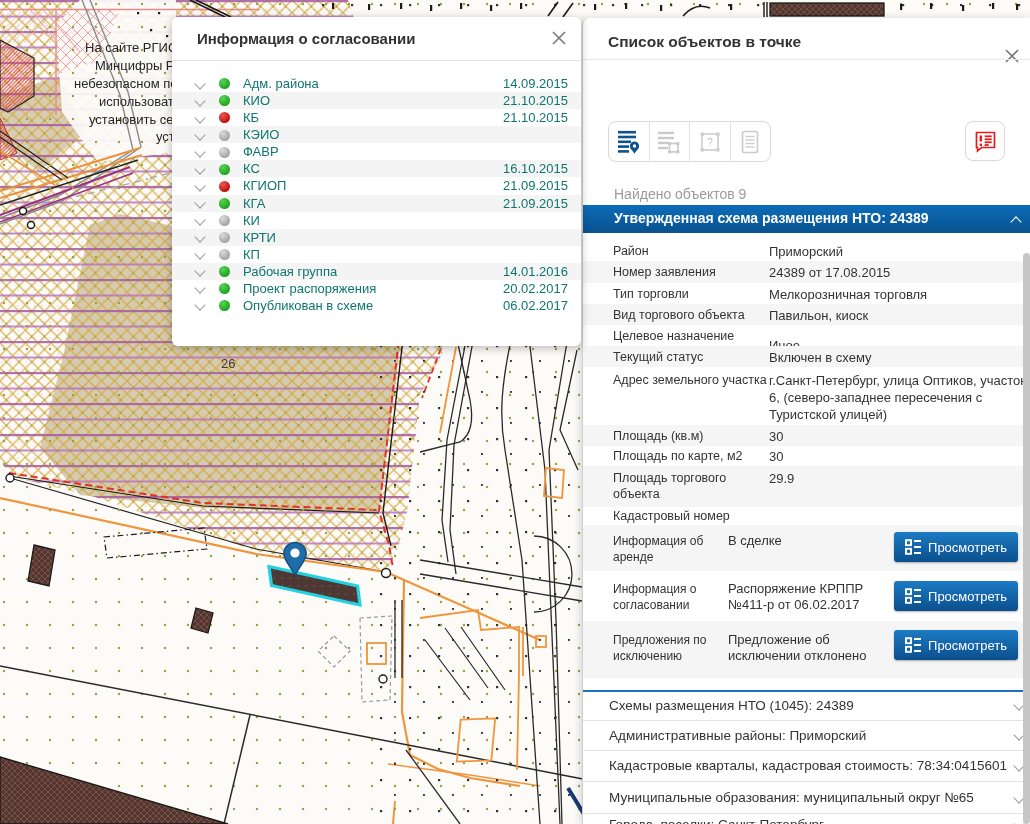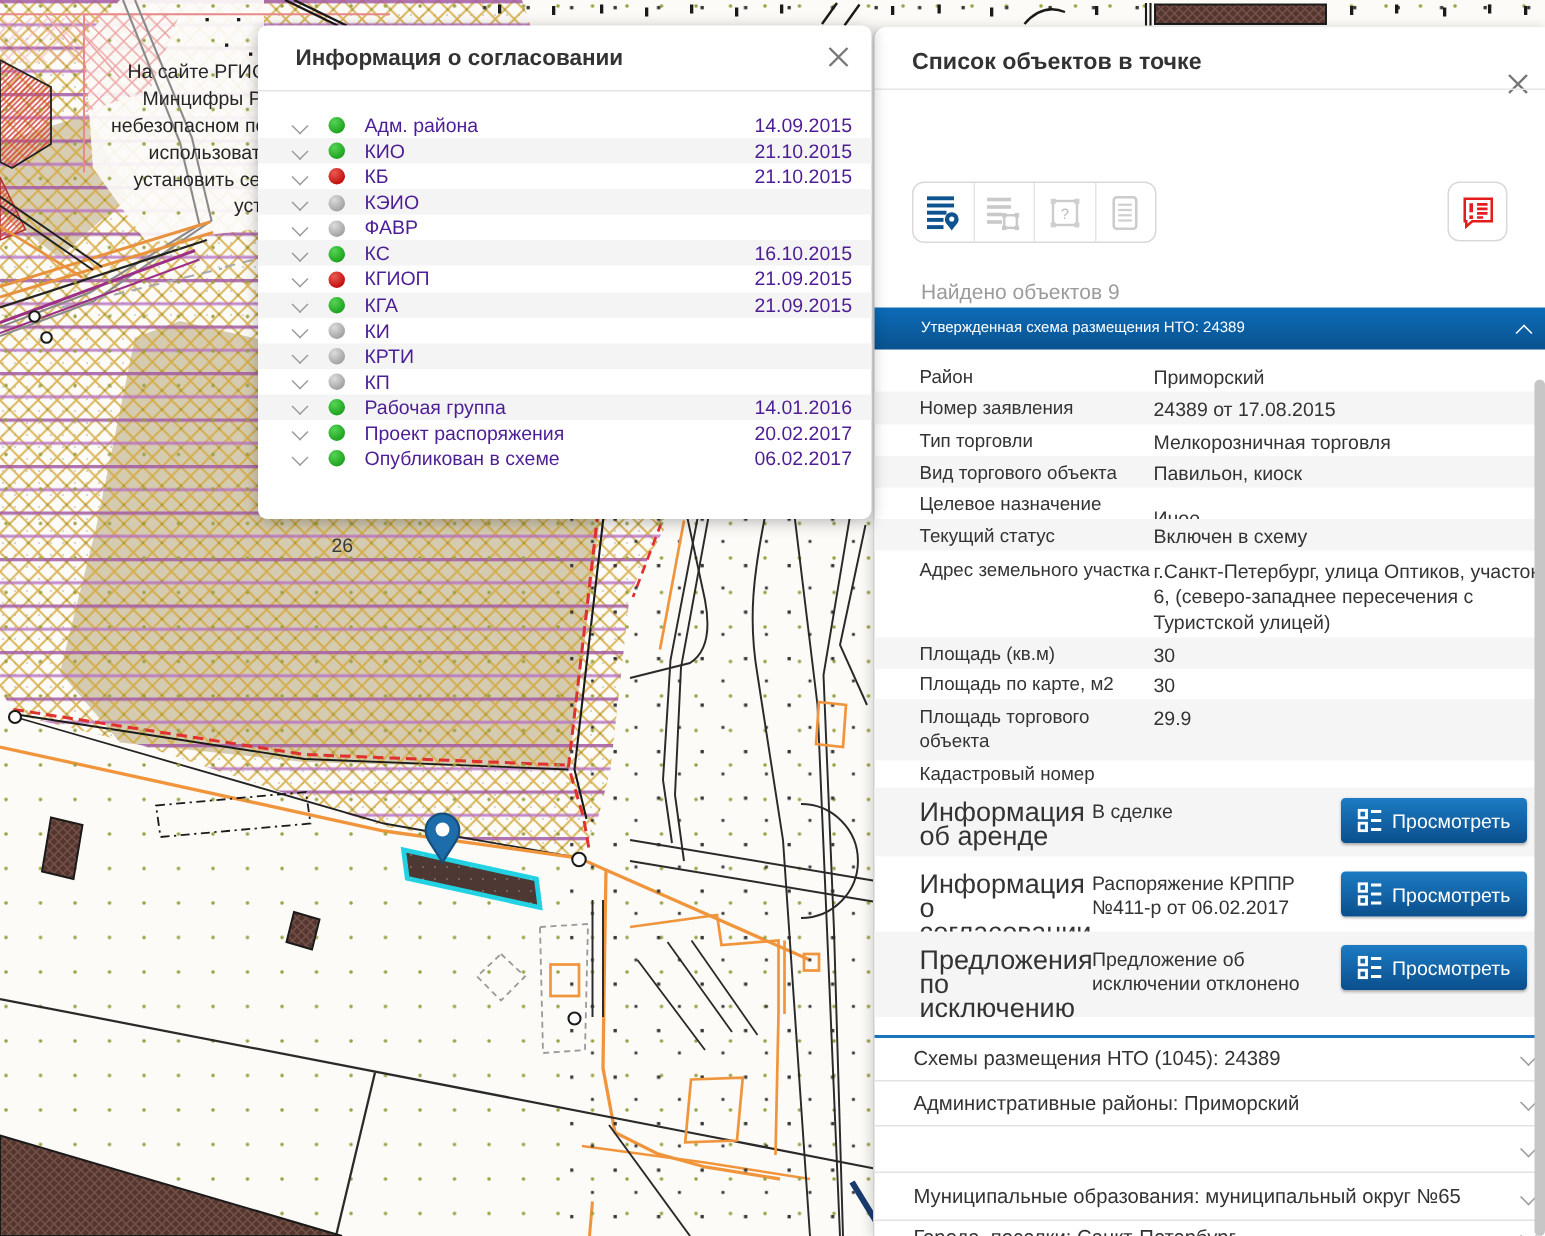--- a/index.html
+++ b/index.html
@@ -3,49 +3,49 @@
 <style>
 html,body{margin:0;padding:0}
 body{width:1030px;height:824px;overflow:hidden;position:relative;background:#fcfbf8;font-family:"Liberation Sans",sans-serif}
 .abs{position:absolute}
 
 #dlg{position:absolute;left:172px;top:17px;width:409px;height:329px;background:#fff;border-radius:6px;box-shadow:0 2px 10px rgba(0,0,0,.28);z-index:30}
 #dlg .hd{position:absolute;left:0;top:0;right:0;height:43px;border-bottom:1px solid #e4e4e4}
 #dlg .ttl{position:absolute;left:25px;top:13px;font-size:15px;font-weight:bold;color:#333}
 #dlg .x{position:absolute;right:15px;top:14px;width:14px;height:14px}
 #rows{position:absolute;left:0;top:58.2px;right:0}
-.dr{position:relative;height:17.05px;font-size:13px;color:#4c1d95}
+.dr{position:relative;height:17.05px;font-size:13px;color:#0f766e}
 .dr.e{background:#f4f4f4}
 .dr .ch{position:absolute;left:24px;top:4.5px;width:7px;height:7px;border:solid #9b9b9b;border-width:0 1.4px 1.4px 0;transform:rotate(45deg)}
 .dr .dt{position:absolute;left:47px;top:3.2px;width:11px;height:11px;border-radius:50%}
 .dr .lb{position:absolute;left:71px;top:0;line-height:17.05px;white-space:nowrap}
 .dr .da{position:absolute;right:13px;top:0;line-height:17.05px}
 .g{background:radial-gradient(circle at 35% 30%,#55d455,#1da11d 75%)}
 .r{background:radial-gradient(circle at 35% 30%,#ea5a52,#c00c0c 75%)}
 .y{background:radial-gradient(circle at 35% 30%,#dcdcdc,#a0a0a0 75%)}
 
 #pnl{position:absolute;left:582px;top:18px;width:448px;height:806px;background:#fff;border-radius:8px 0 0 0;border-left:1px solid #cfcfcf;box-shadow:-2px 0 8px rgba(0,0,0,.15);z-index:20}
 #pnl .ttl{position:absolute;left:25px;top:15px;font-size:15.5px;font-weight:bold;color:#333}
 #pnl .sep{position:absolute;left:0;right:0;top:41px;height:1px;background:#e7e7e7}
 #dd{position:absolute;left:29px;top:59px;width:388px;height:34px;border:1px solid #c9c9c9;border-radius:4px}
 #dd .txt{position:absolute;left:42px;top:0;line-height:34px;font-size:14px;color:#333}
 #grp{position:absolute;left:25px;top:103px;width:161px;height:39px;border:1px solid #d9d9d9;border-radius:8px;display:flex}
 #grp .c{flex:1;border-right:1px solid #e3e3e3;display:flex;align-items:center;justify-content:center}
 #grp .c:last-child{border-right:none}
 #rbtn{position:absolute;left:382px;top:103px;width:38px;height:38px;border:1px solid #d9d9d9;border-radius:8px;display:flex;align-items:center;justify-content:center}
 #found{position:absolute;left:31px;top:161px;font-size:14px;color:#9b9b9b;line-height:31px}
 #bar{position:absolute;left:0;top:187px;width:448px;height:27.5px;background:linear-gradient(#0d6cb8,#09528f);color:#fff}
-#bar .t{position:absolute;left:31px;top:0;line-height:27px;font-size:10px;font-weight:normal}
+#bar .t{position:absolute;left:31px;top:0;line-height:27px;font-size:14px;font-weight:bold}
 #bar .ch{position:absolute;left:429px;top:13px;width:7px;height:7px;border:solid #fff;border-width:1.8px 0 0 1.8px;transform:rotate(45deg)}
 .tr{position:absolute;left:0;width:441px;font-size:13px;color:#333}
 .tr.e{background:#f5f5f5}
 .tl{position:absolute;left:30px;top:2px;width:155px;line-height:16px;font-size:12.5px}
 .tv{position:absolute;left:186px;top:2px;width:260px;line-height:17px}
 .tv2{position:absolute;left:145px;top:5px;width:160px;line-height:16px}
-.tl2{position:absolute;left:30px;top:5px;width:118px;line-height:16px;font-size:18px}
+.tl2{position:absolute;left:30px;top:5px;width:118px;line-height:16px;font-size:12px}
 .pbtn{position:absolute;left:311px;width:124px;height:30px;border-radius:3px;background:linear-gradient(#1c7bc3,#0b4f8d);color:#fff;font-size:13px;display:flex;align-items:center;justify-content:center;box-shadow:0 1px 2px rgba(0,0,0,.3)}
 .pbtn svg{margin-right:7px}
 #bline{position:absolute;left:0;top:671.5px;width:448px;height:2px;background:#1b74bb}
 .ar{position:absolute;left:0;width:448px;border-bottom:1px solid #e2e2e2;font-size:13.5px;color:#333}
 .ar .t{position:absolute;left:26px;white-space:nowrap}
 .ar .ch{position:absolute;left:432px;width:7px;height:7px;border:solid #9b9b9b;border-width:0 1.4px 1.4px 0;transform:rotate(45deg)}
 #sbar{position:absolute;left:440px;top:235px;width:7px;height:571px;background:#c6c6c6;border-radius:4px}
 
 .nt{position:absolute;z-index:2;font-size:13px;color:#262626;white-space:nowrap;line-height:15px}
 </style></head>
@@ -481,20 +481,21 @@
  <div id="bline"></div>
  <div class="ar" style="top:673px;height:29px">
       <span class="t" style="line-height:29px">Схемы размещения НТО (1045): 24389</span>
       <span class="ch" style="top:10px"></span>
     </div>
  <div class="ar" style="top:703px;height:29px">
       <span class="t" style="line-height:29px">Административные районы: Приморский</span>
       <span class="ch" style="top:10px"></span>
     </div>
  <div class="ar" style="top:733px;height:30px">
+      <span class="t" style="line-height:30px">Кадастровые кварталы, кадастровая стоимость: 78:34:0415601</span>
       <span class="ch" style="top:11px"></span>
     </div>
  <div class="ar" style="top:764px;height:31px">
       <span class="t" style="line-height:31px">Муниципальные образования: муниципальный округ №65</span>
       <span class="ch" style="top:12px"></span>
     </div>
  <div class="ar" style="top:796px;height:10px;border-bottom:none">
       <span class="t" style="top:3px;position:absolute">Города, поселки: Санкт-Петербург</span>
       <span class="ch" style="top:6px;position:absolute"></span>
     </div>

